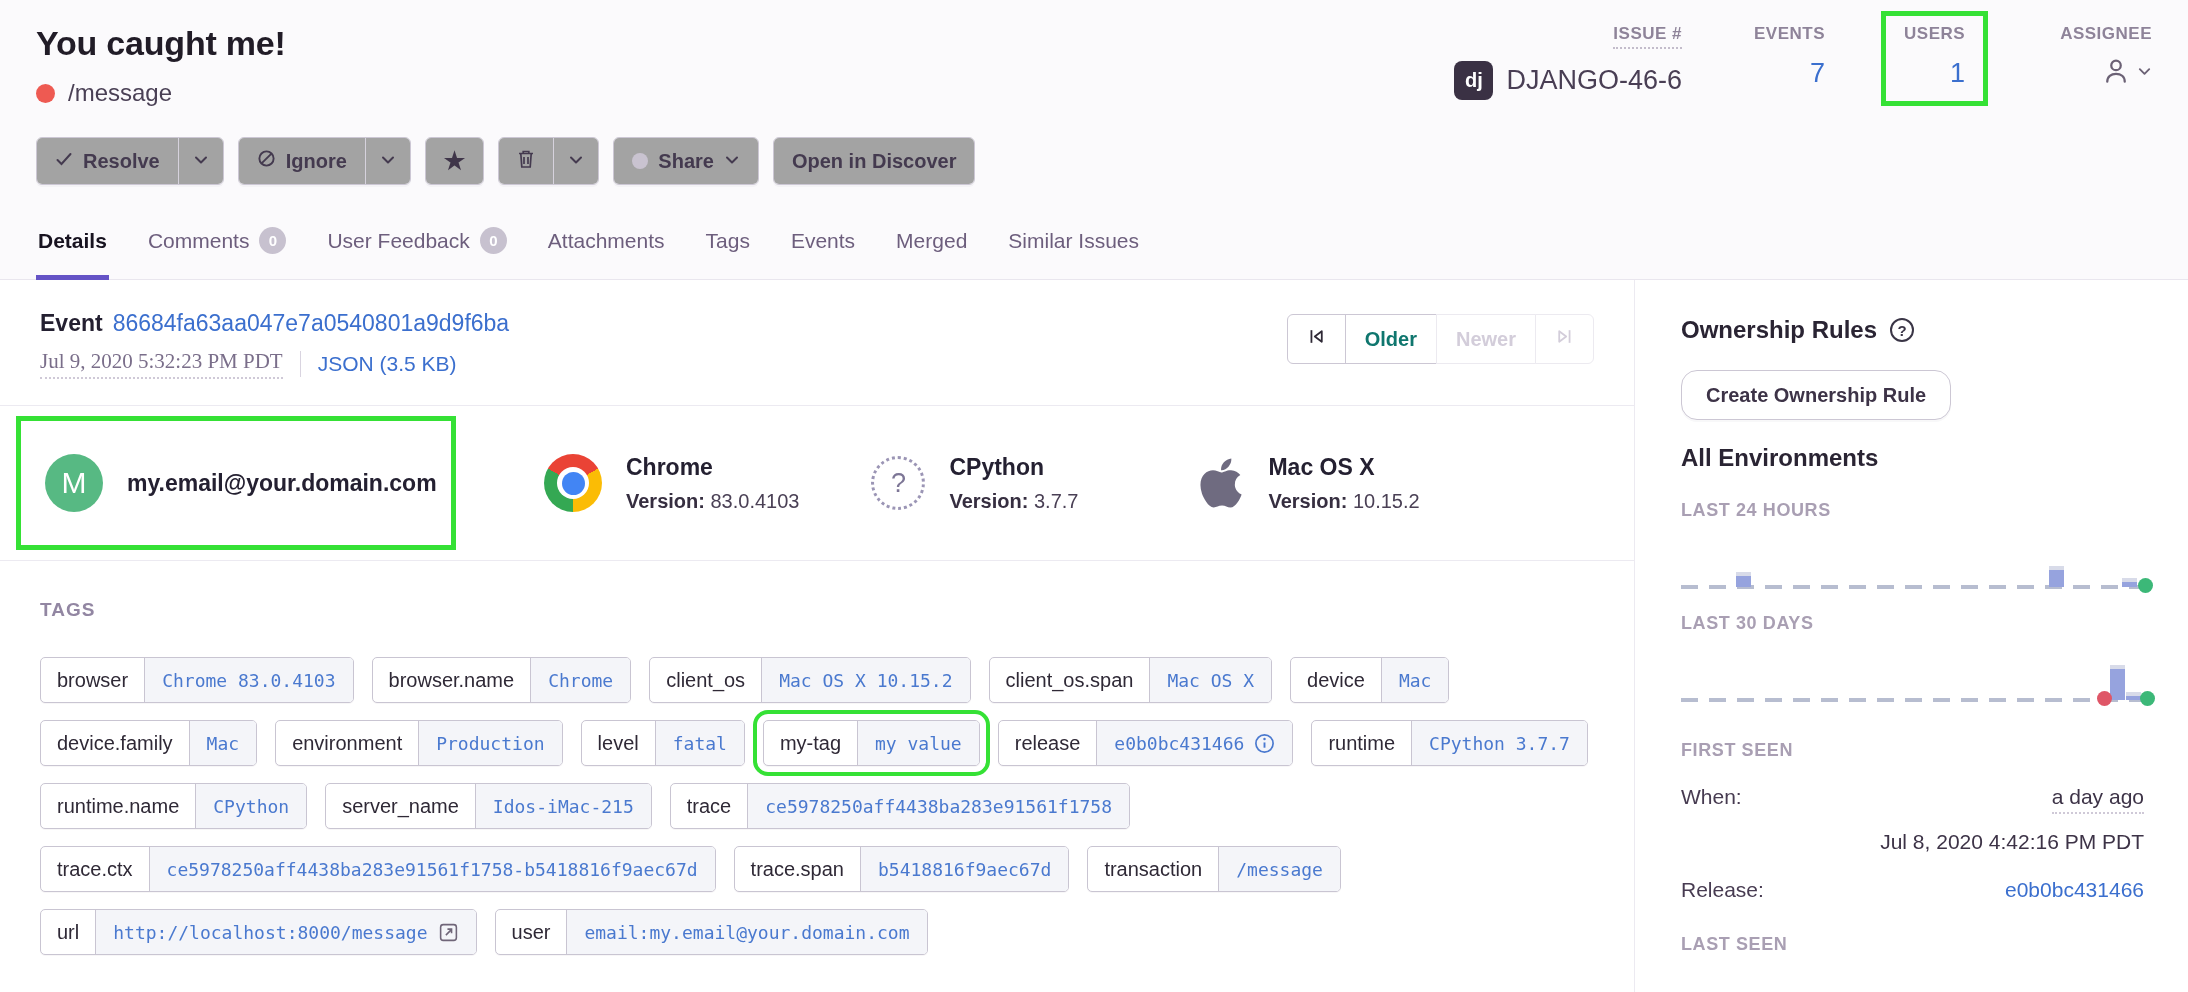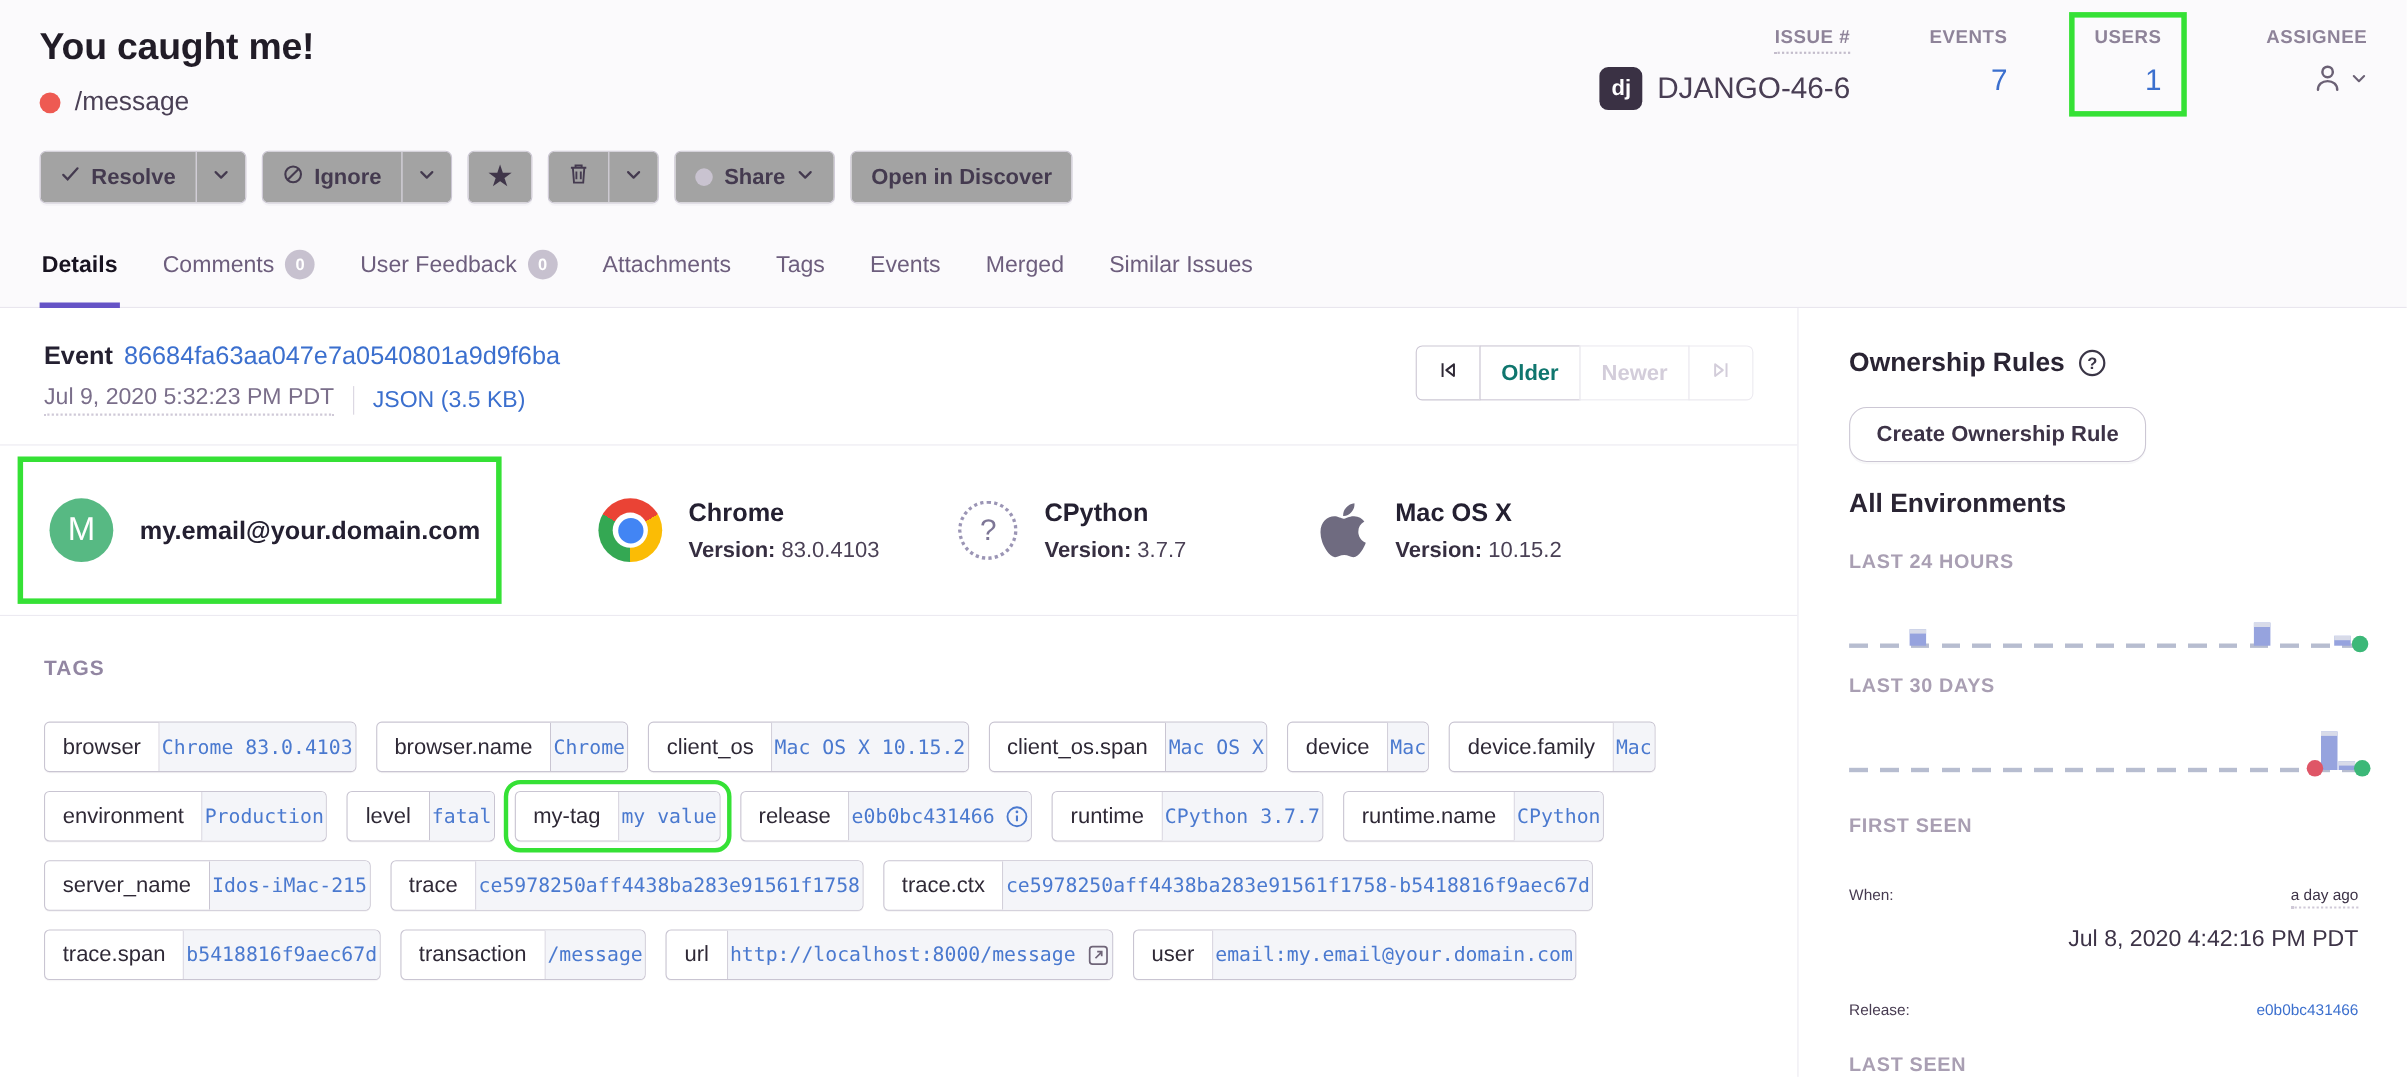--- a/index.html
+++ b/index.html
@@ -42,21 +42,21 @@
   .tab.active { color:#181320; font-weight:700; border-bottom-color:#6553c6; }
   .tab-badge { background:#c7c1cf; color:#fff; font-size:15px; font-weight:700; min-width:27px; height:27px;
                border-radius:50%; display:flex; align-items:center; justify-content:center; }
 
   .content { display:flex; background:#fff; }
   .main { width:1634px; }
   .section-event { display:flex; justify-content:space-between; align-items:flex-start; padding:30px 40px 26px 40px; }
   .event-title { font-size:23px; font-weight:700; color:#242031; }
   .event-title a { font-weight:400; color:#3b6fce; text-decoration:none; margin-left:10px; }
   .event-meta { margin-top:12px; display:flex; align-items:center; gap:17px; font-size:21px; }
-  .event-time { color:#7a6e8a; border-bottom:2px dotted #cfc9d7; padding-bottom:3px; }
+  .event-time { color:#7a6e8a; border-bottom:2px dotted #cfc9d7; padding-bottom:3px;font-family:Liberation Serif, serif; }
   .meta-sep { width:1px; height:26px; background:#d9d4e0; }
   .json-link { color:#3b6fce; text-decoration:none; }
 
   .pagination { display:inline-flex; margin-top:4px; }
   .page-btn { background:#fff; border:1px solid #ccc7d4; height:50px; padding:0 19px; margin-left:-1px;
               display:flex; align-items:center; font-size:20px; font-weight:700; color:#0f766e;
               cursor:pointer; font-family:"Liberation Sans",sans-serif; }
   .page-btn:first-child { border-radius:6px 0 0 6px; margin-left:0; }
   .page-btn:last-child { border-radius:0 6px 6px 0; }
   .page-btn.disabled { color:#d3cdda; border-color:#eceaf0; }
@@ -80,42 +80,42 @@
   .dotted-circle { width:54px; height:54px; border-radius:50%; border:3px dotted #9b95b5; color:#7d7696;
             font-size:27px; display:flex; align-items:center; justify-content:center; flex:none; }
   .apple-icon svg { display:block; }
 
   .section-tags { padding:38px 40px; }
   .tags-heading { font-size:19px; font-weight:700; color:#9286a2; letter-spacing:1px; }
   .tags-wrap { margin-top:36px; display:flex; flex-wrap:wrap; gap:17px 18px; max-width:1560px; align-items:center; }
   .pill { display:inline-flex; border:1px solid #c9c5d2; border-radius:5px; height:46px; background:#fff;
           box-shadow:0 1px 0 rgba(45,35,60,0.04); cursor:pointer; }
   .pill-key { padding:0 16px; display:flex; align-items:center; font-size:20px; color:#2f2936; border-radius:4px 0 0 4px; }
-  .pill-val { padding:0 2px; display:flex; align-items:center; gap:10px; font-size:18px;
+  .pill-val { padding:0 17px; display:flex; align-items:center; gap:10px; font-size:18px;
               font-family:"DejaVu Sans Mono", monospace; color:#4a79cf; background:#f4f5f9;
               border-left:1px solid #c9c5d2; border-radius:0 4px 4px 0; }
   .pill.hl { outline:4px solid #35e135; outline-offset:6px; }
 
   .sidebar { width:554px; border-left:1px solid #eceaf1; padding:36px 44px 0 46px; }
   .side-title { font-size:24px; font-weight:700; color:#2a2433; display:flex; align-items:center; gap:13px; }
   .q-icon { width:24px; height:24px; border:2px solid #3a3546; border-radius:50%; color:#3a3546;
             font-size:15px; font-weight:700; display:flex; align-items:center; justify-content:center; }
   .create-btn { margin-top:26px; height:50px; padding:0 24px; font-size:20px; font-weight:700; color:#3d3347;
             background:#fff; border:1px solid #ccc7d4; border-radius:16px; cursor:pointer;
             box-shadow:0 2px 0 rgba(45,35,60,0.03); font-family:"Liberation Sans",sans-serif; }
   .env-title { margin-top:24px; font-size:24px; font-weight:700; color:#2a2433; }
   .side-label { margin-top:28px; font-size:18px; font-weight:700; color:#a99fb3; letter-spacing:0.6px; }
   .spark { position:relative; height:86px; }
   .spark::after { content:""; position:absolute; left:0; right:0; bottom:18px; height:4px;
             background:repeating-linear-gradient(90deg, #b7bdd0 0 17px, transparent 17px 28px); }
   .bar { position:absolute; bottom:20px; width:15px; background:#96a3de; border-top:4px solid #d8dbe9; z-index:2; }
   .dot { position:absolute; bottom:14px; width:15px; height:15px; border-radius:50%; z-index:3; }
   .dot.green { background:#3cb878; }
   .dot.red { background:#df5667; }
-  .seen-row { margin-top:44px; display:flex; justify-content:space-between; align-items:baseline; font-size:14px; color:#473b51; }
+  .seen-row { margin-top:24px; display:flex; justify-content:space-between; align-items:baseline; font-size:21px; color:#473b51; }
   .rel-time { color:#3d3347; border-bottom:2px dotted #cfc9d7; padding-bottom:3px; }
   .abs-time { margin-top:16px; text-align:right; font-size:21px; color:#3d3347; }
   .release-link { color:#3b6fce; text-decoration:none; }
   svg { flex:none; }
 </style>
 </head>
 <body>
 
 <div>
 

